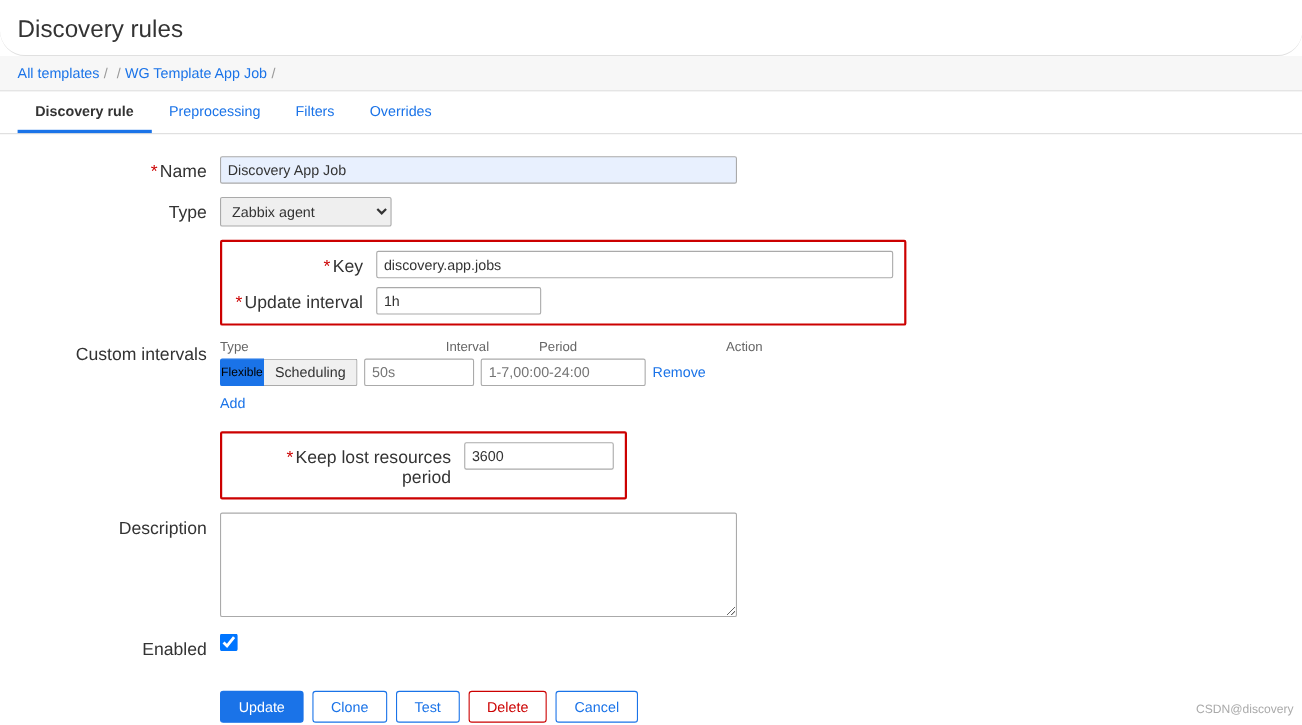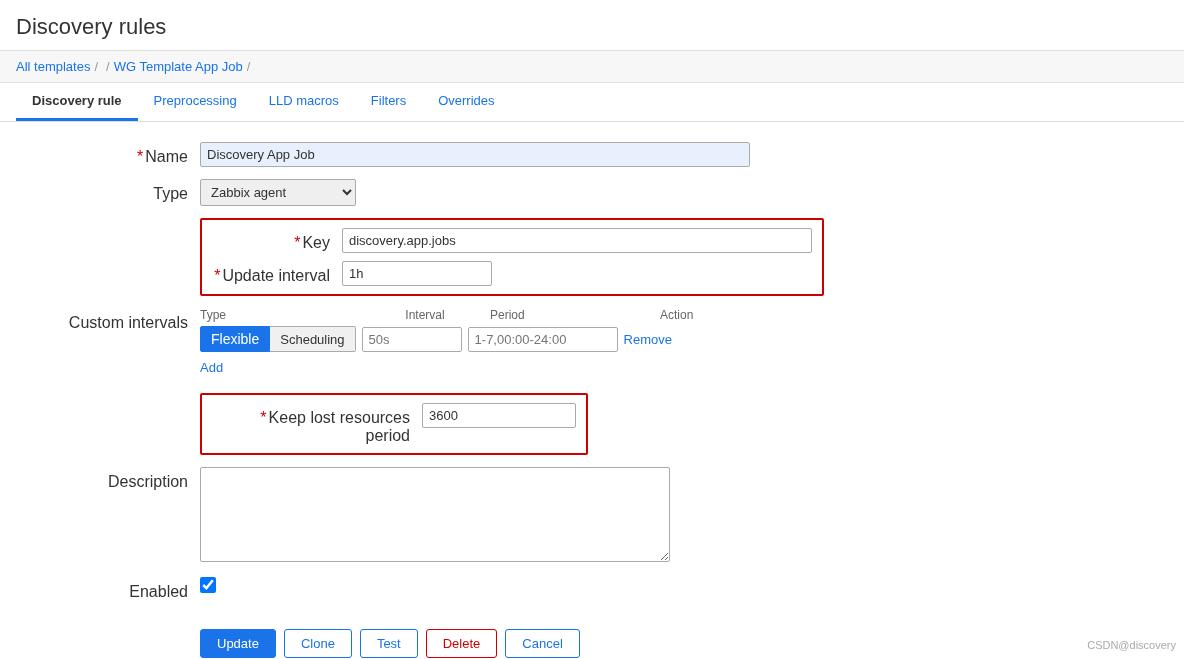--- a/index.html
+++ b/index.html
@@ -1,18 +1,18 @@
 <!DOCTYPE html>
 <html><head>
   <meta charset="utf-8">
   <style>
     * { box-sizing: border-box; margin: 0; padding: 0; }
     body { font-family: Arial, sans-serif; font-size: 13px; background: #fff; color: #333; }
 
-    .page-header { padding: 14px 16px 10px; border-bottom: 1px solid #e0e0e0; }
+    .page-header { padding: 14px 16px 10px; border-bottom: 1px solid #e0e0e0; border-radius: 23px; }
     .page-title { font-size: 22px; font-weight: normal; color: #333; }
 
     .breadcrumb-bar { background: #f7f7f7; padding: 8px 16px; border-bottom: 1px solid #e0e0e0; display: flex; align-items: center; flex-wrap: wrap; gap: 4px; }
     .breadcrumb-item { color: #1a73e8; text-decoration: none; font-size: 13px; cursor: pointer; }
     .breadcrumb-sep { color: #999; font-size: 13px; }
     .breadcrumb-current { color: #1a73e8; font-size: 13px; font-weight: bold; }
 
     .tabs-bar { padding: 0 16px; border-bottom: 1px solid #ddd; display: flex; align-items: flex-end; gap: 0; }
     .tab { padding: 10px 16px; font-size: 13px; cursor: pointer; color: #1a73e8; border-bottom: 3px solid transparent; text-decoration: none; }
     .tab.active { color: #333; border-bottom: 3px solid #1a73e8; font-weight: bold; }
@@ -26,40 +26,40 @@
 
     input[type="text"], textarea, select {
       font-family: Arial, sans-serif;
       font-size: 13px;
       border: 1px solid #aaa;
       padding: 4px 6px;
       border-radius: 2px;
       color: #333;
     }
 
-    .name-input { width: 550px; background: #e8f0fe; border-color: #4a90e2; }
+    .name-input { width: 470px; background: #e8f0fe; border-color: #4a90e2; }
     .key-input { width: 470px; }
     .interval-input { width: 150px; }
-    .klr-input { width: 154px; }
+    .klr-input { width: 136px; }
 
     select { padding: 4px 6px; }
 
     .highlighted-box { border: 2px solid #c00; padding: 8px 10px; display: inline-block; border-radius: 2px; }
 
     .custom-intervals-section { margin-bottom: 6px; }
     .ci-headers { display: flex; gap: 0; margin-bottom: 4px; }
     .ci-header { font-size: 12px; color: #666; }
     .ci-header-type { width: 160px; }
     .ci-header-interval { width: 130px; text-align: center; }
     .ci-header-period { width: 170px; }
     .ci-header-action { width: 80px; }
 
     .ci-row { display: flex; align-items: center; gap: 6px; margin-bottom: 4px; }
     .btn-toggle { display: flex; }
-    .btn-flex { background: #1a73e8; color: #ffffff; border: 1px solid #1a73e8; padding: 4px 10px; font-size: 14px; cursor: pointer; border-radius: 2px 0 0 2px; }
+    .btn-flex { background: #1a73e8; color: #000000; border: 1px solid #1a73e8; padding: 4px 0; font-size: 11px; cursor: pointer; border-radius: 2px 0 0 2px; }
     .btn-sched { background: #f0f0f0; color: #333; border: 1px solid #aaa; padding: 4px 10px; font-size: 13px; cursor: pointer; border-radius: 0 2px 2px 0; border-left: none; }
     .ci-interval-input { width: 100px; }
     .ci-period-input { width: 150px; }
     .remove-link { color: #1a73e8; text-decoration: none; cursor: pointer; font-size: 13px; }
     .add-link { color: #1a73e8; text-decoration: none; cursor: pointer; font-size: 13px; display: inline-block; margin-top: 4px; }
 
     textarea.description-area { width: 470px; height: 95px; resize: vertical; }
 
     .enabled-row { display: flex; align-items: center; }
     input[type="checkbox"] { width: 16px; height: 16px; cursor: pointer; }
@@ -86,21 +86,20 @@
   <a class="breadcrumb-item"></a>
   <span class="breadcrumb-sep">/</span>
   <a class="breadcrumb-item">WG Template App Job</a>
   <span class="breadcrumb-sep">/</span>
   <span class="breadcrumb-current"></span>
 </div>
 
 <div class="tabs-bar">
   <a class="tab active">Discovery rule</a>
   <a class="tab">Preprocessing</a>
-  <a class="tab">LLD macros</a>
   <a class="tab">Filters</a>
   <a class="tab">Overrides</a>
 </div>
 
 <div class="form-container">
 
   <div class="form-row">
     <div class="form-label">
       <span class="required">*</span><span>Name</span>
     </div>

